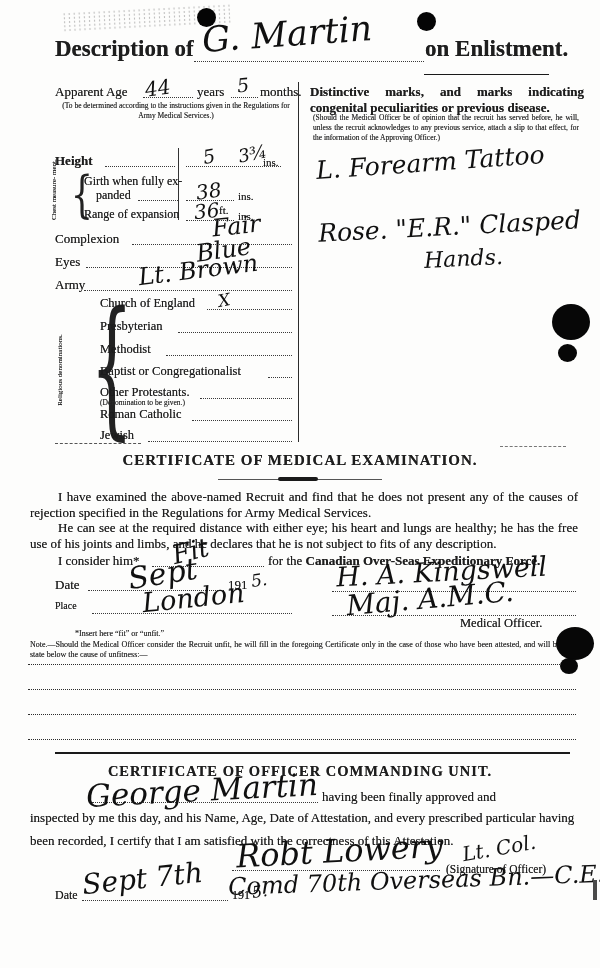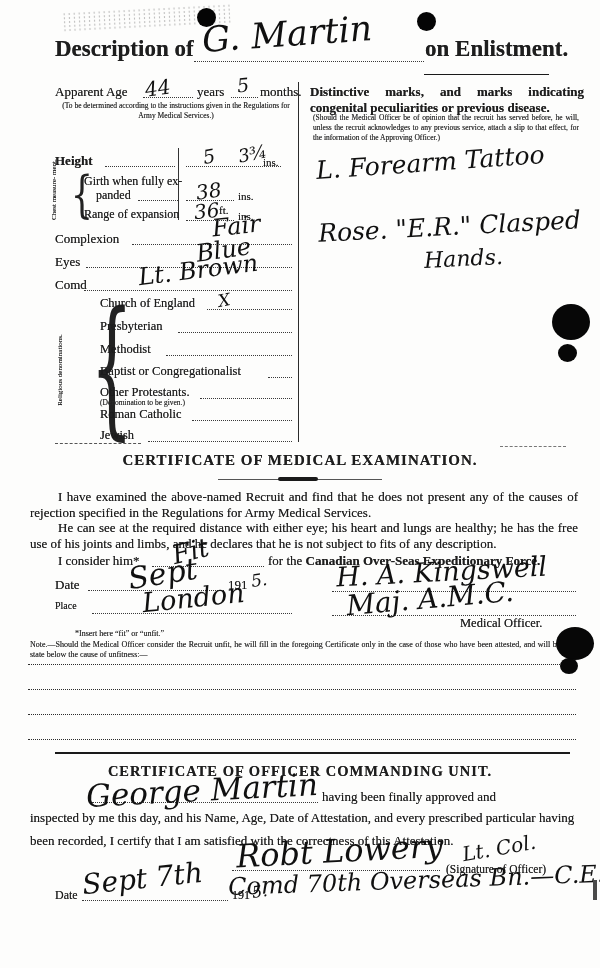--- a/index.html
+++ b/index.html
@@ -78,21 +78,21 @@
   <div class="pr print" style="left:238px;top:210px;font-size:11px;">ins.</div>
 
   <div class="pr print" style="left:55px;top:231px;font-size:13px;">Complexion</div>
   <div class="pr dots" style="left:132px;top:243px;width:160px;"></div>
   <div class="pr hw" style="left:212px;top:212px;font-size:24px;transform:rotate(-6deg);">Fair</div>
 
   <div class="pr print" style="left:55px;top:254px;font-size:13px;">Eyes</div>
   <div class="pr dots" style="left:86px;top:266px;width:206px;"></div>
   <div class="pr hw" style="left:196px;top:236px;font-size:24px;transform:rotate(-8deg);">Blue</div>
 
-  <div class="pr print" style="left:55px;top:277px;font-size:13px;">Comd</div>
+  <div class="pr print" style="left:55px;top:277px;font-size:13px;">Army</div>
   <div class="pr dots" style="left:84px;top:289px;width:208px;"></div>
   <div class="pr hw" style="left:138px;top:256px;font-size:24px;transform:rotate(-7deg);">Lt. Brown</div>
 
   <div class="pr" style="left:40px;top:340px;width:40px;height:60px;display:flex;align-items:center;justify-content:center;">
     <div class="vlabel print" style="width:78px;">Religious denominations.</div>
   </div>
   <div class="pr brace" style="left:64px;top:293px;font-size:150px;line-height:148px;transform:scaleX(.45);">{</div>
 
   <div class="pr print" style="left:100px;top:296px;font-size:12.5px;">Church of England</div>
   <div class="pr dots" style="left:207px;top:308px;width:85px;"></div>

